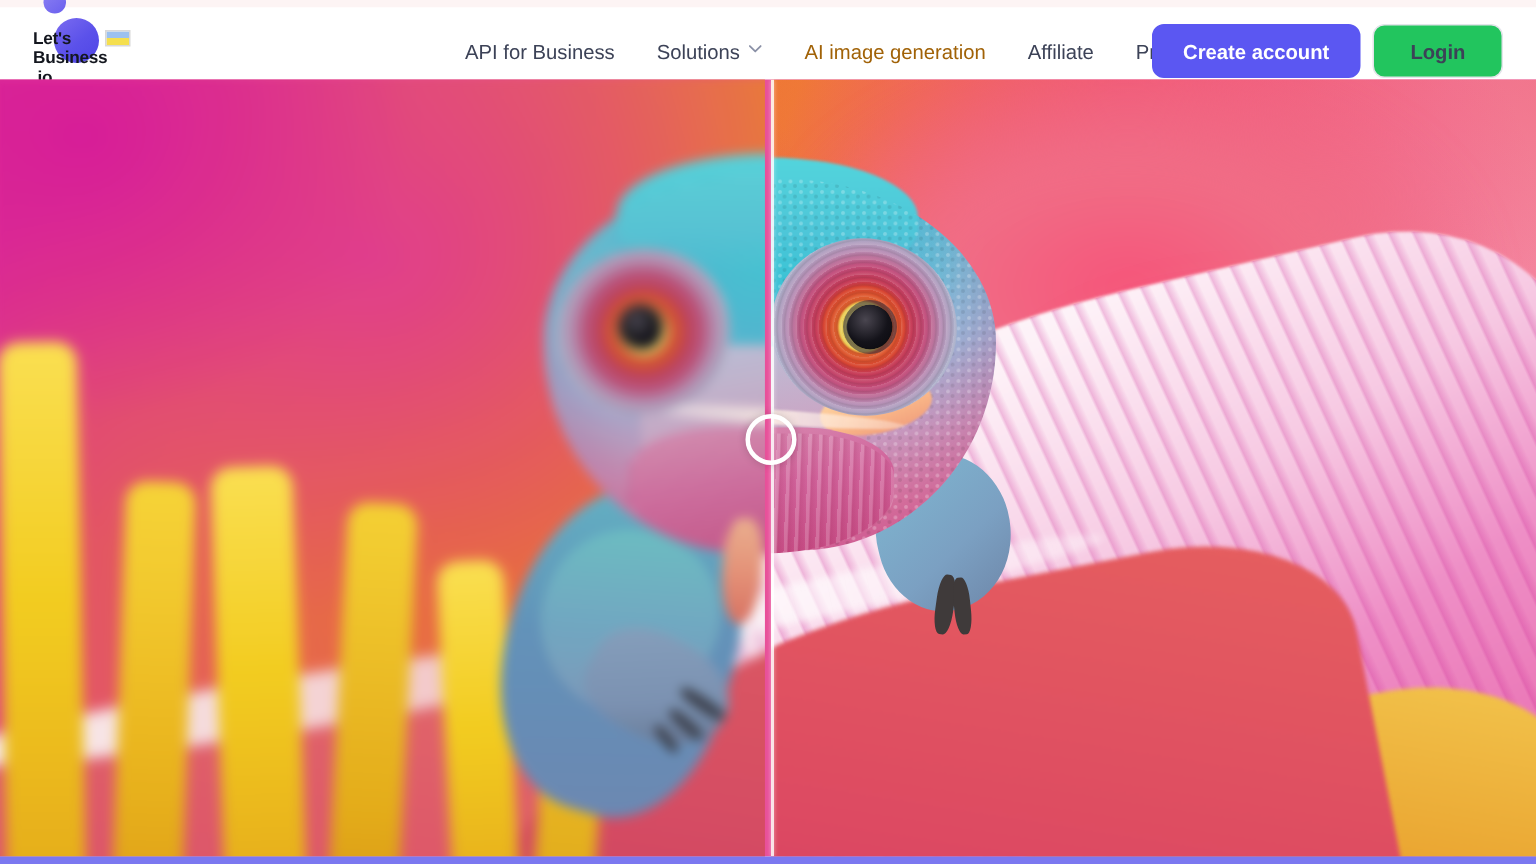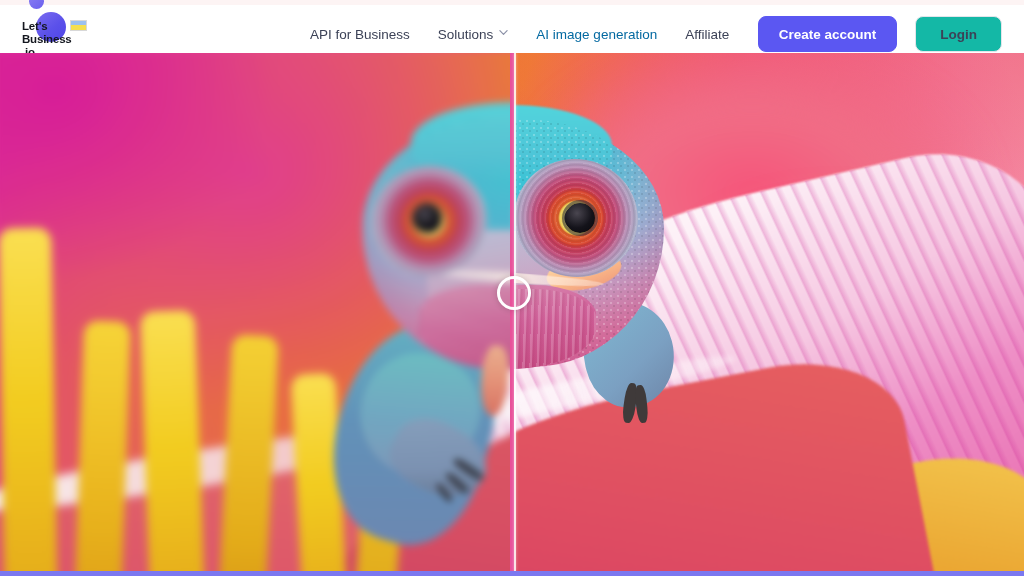--- a/index.html
+++ b/index.html
@@ -58,40 +58,40 @@
   .nav{
     position:absolute; left:310px; top:5px; height:48px;
     display:flex; align-items:center; gap:0;
     font-size:13.5px; color:#3c4257;
   }
   .nav-item{
     display:flex; align-items:center; gap:6px;
     padding:0 14px; height:48px; cursor:pointer; white-space:nowrap;
   }
   .nav-item:first-child{ padding-left:0; }
-  .nav-item.accent{ color:#0369a1; }
+  .nav-item.accent{ color:#a16207; }
   .chev{ display:inline-block; width:9px; height:9px; position:relative; top:-2px;}
   .chev svg{ display:block; }
 
   
   .actions{
     position:absolute; right:22px; top:5px; height:48px;
-    display:flex; align-items:center; gap:18px;
+    display:flex; align-items:center; gap:8px;
   }
   .btn{
     display:flex; align-items:center; justify-content:center;
     height:36px; border-radius:8px; font-size:13.5px; font-weight:bold;
     cursor:pointer; white-space:nowrap;
   }
   .btn-primary{
     background:#5b57f2; color:#ffffff; padding:0 20px;
     border:1px solid #5b57f2;
   }
   .btn-outline{
-    background:#14b8a6; color:#3c4257; padding:0 24px;
+    background:#22c55e; color:#3c4257; padding:0 24px;
     border:1px solid #e3e4ea;
   }
 
   
   .hero{
     position:absolute; top:53px; left:0; width:1024px; height:518px;
     overflow:hidden;
     background:#e8509a;
   }
 

